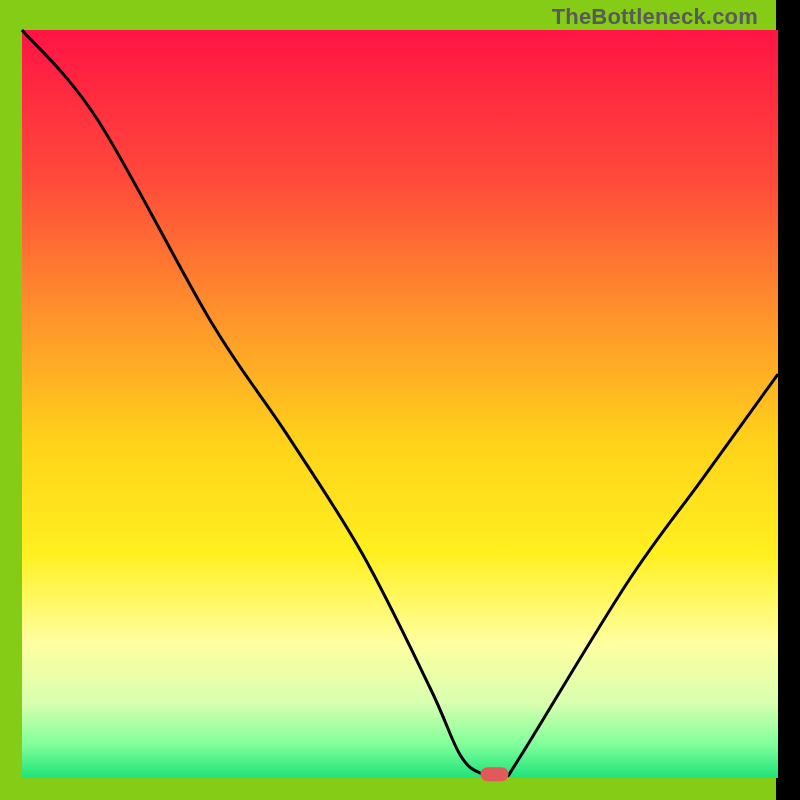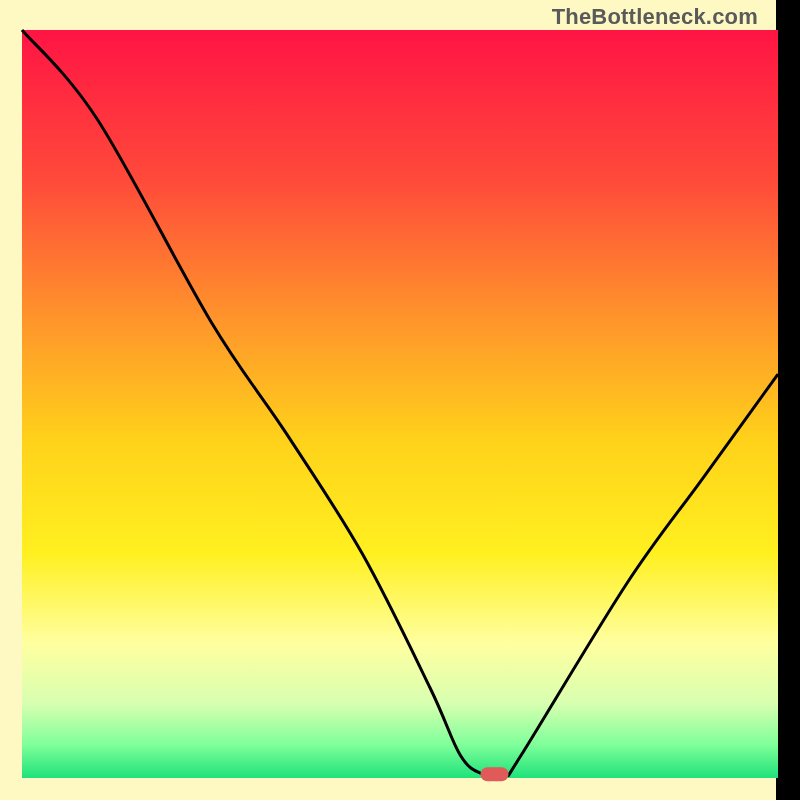--- a/index.html
+++ b/index.html
@@ -7,21 +7,21 @@
     padding: 0;
     width: 800px;
     height: 800px;
     background: #000;
     font-family: Arial, Helvetica, sans-serif;
   }
   .frame {
     position: relative;
     width: 776px;
     height: 800px;
-    background: #fef9c3;
+    background: #84cc16;
   }
   .watermark {
     position: absolute;
     top: 4px;
     right: 18px;
     color: #5a5a5a;
     font-size: 22px;
     font-weight: 600;
     letter-spacing: 0.2px;
   }

